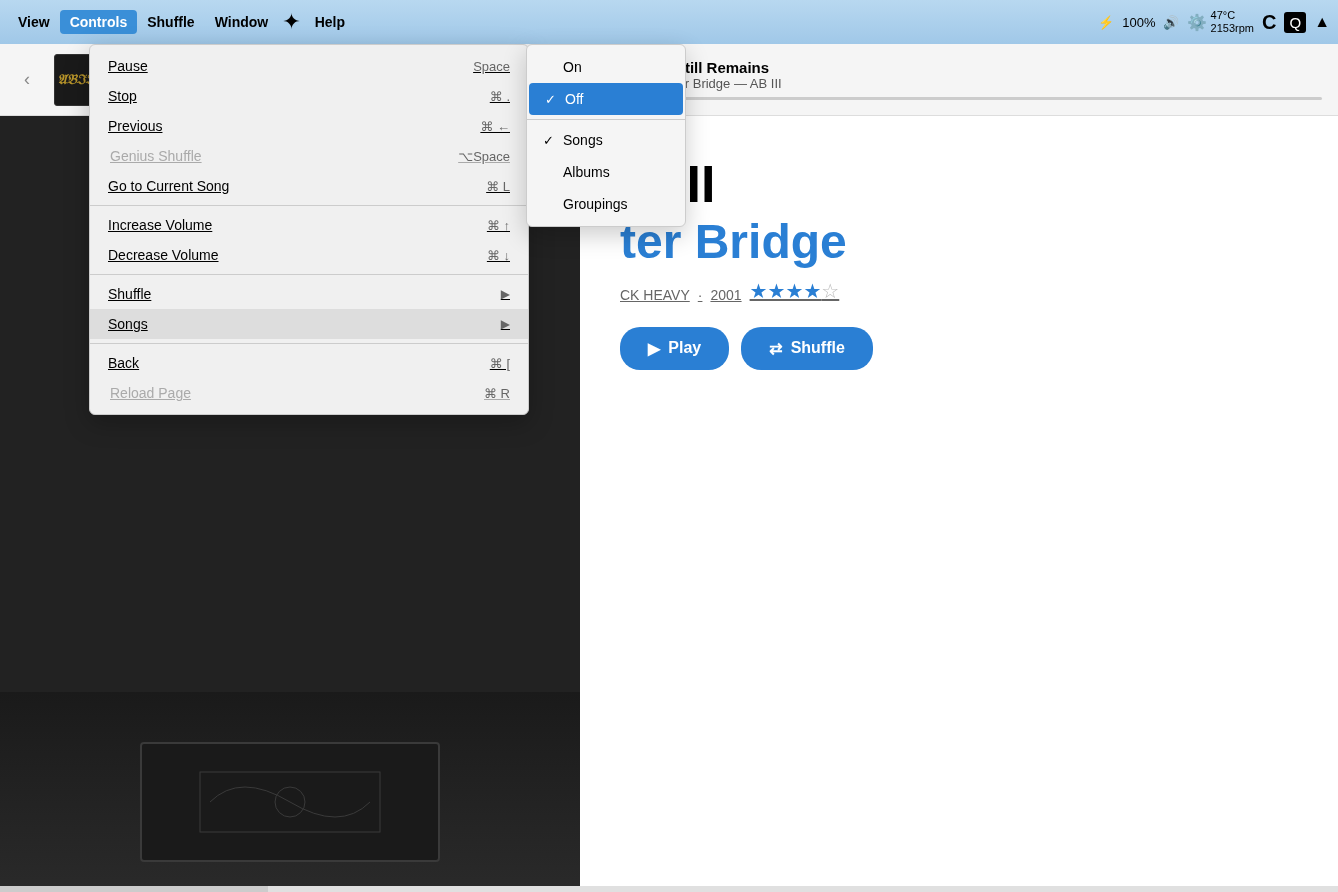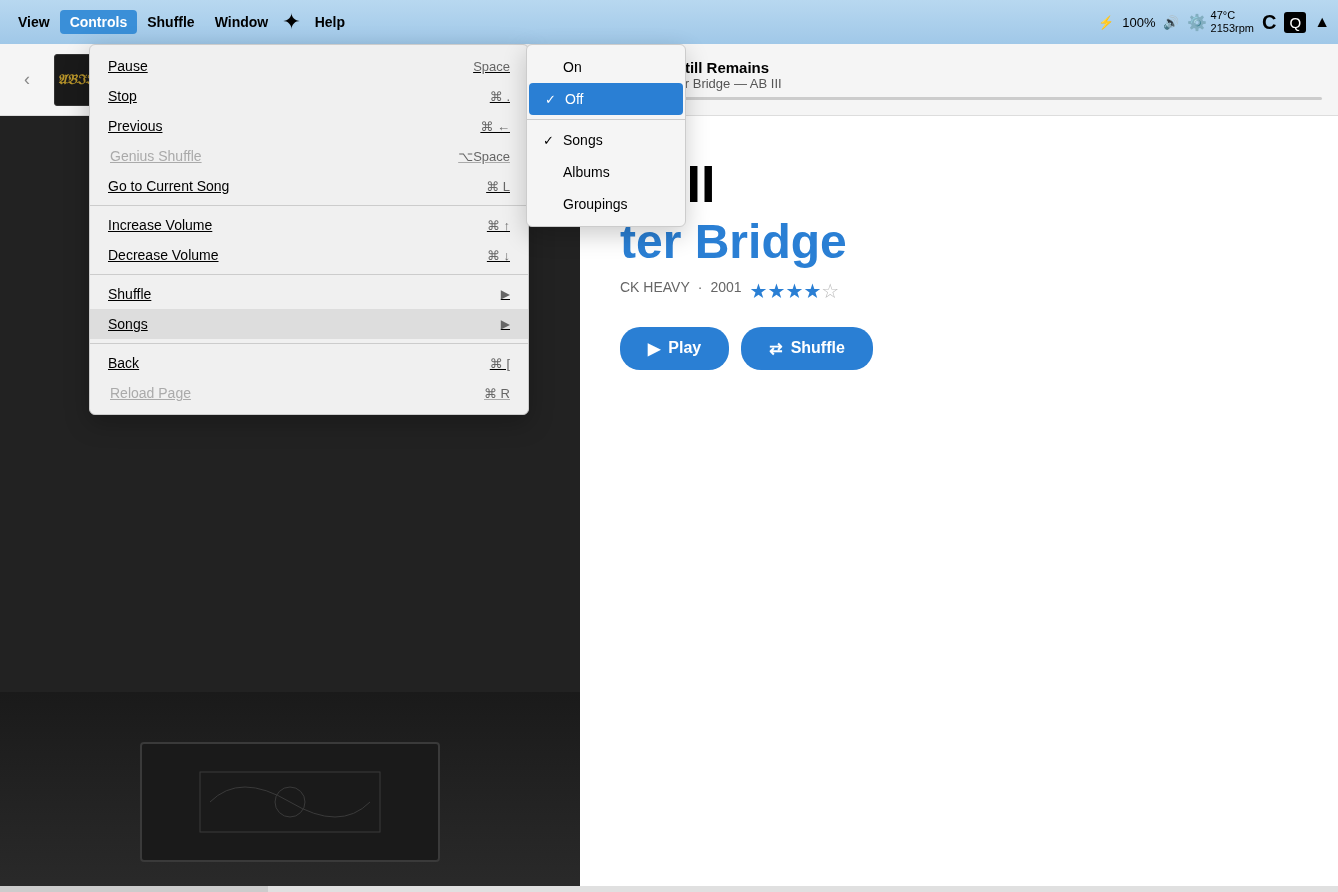--- a/index.html
+++ b/index.html
@@ -179,25 +179,26 @@
       line-height: 1.1;
     }
     .artist-name-large {
       font-size: 48px;
       font-weight: 600;
       color: #2a7fd4;
       line-height: 1.2;
     }
     .album-meta {
       display: flex;
-      align-items: flex-start;
+      align-items: flex-end;
       gap: 8px;
       margin-top: 8px;
       font-size: 14px;
       color: #666;
+      text-decoration: underline;
     }
     .stars {
       color: #2a7fd4;
       font-size: 20px;
     }
     .action-buttons {
       display: flex;
       gap: 12px;
       margin-top: 24px;
     }

